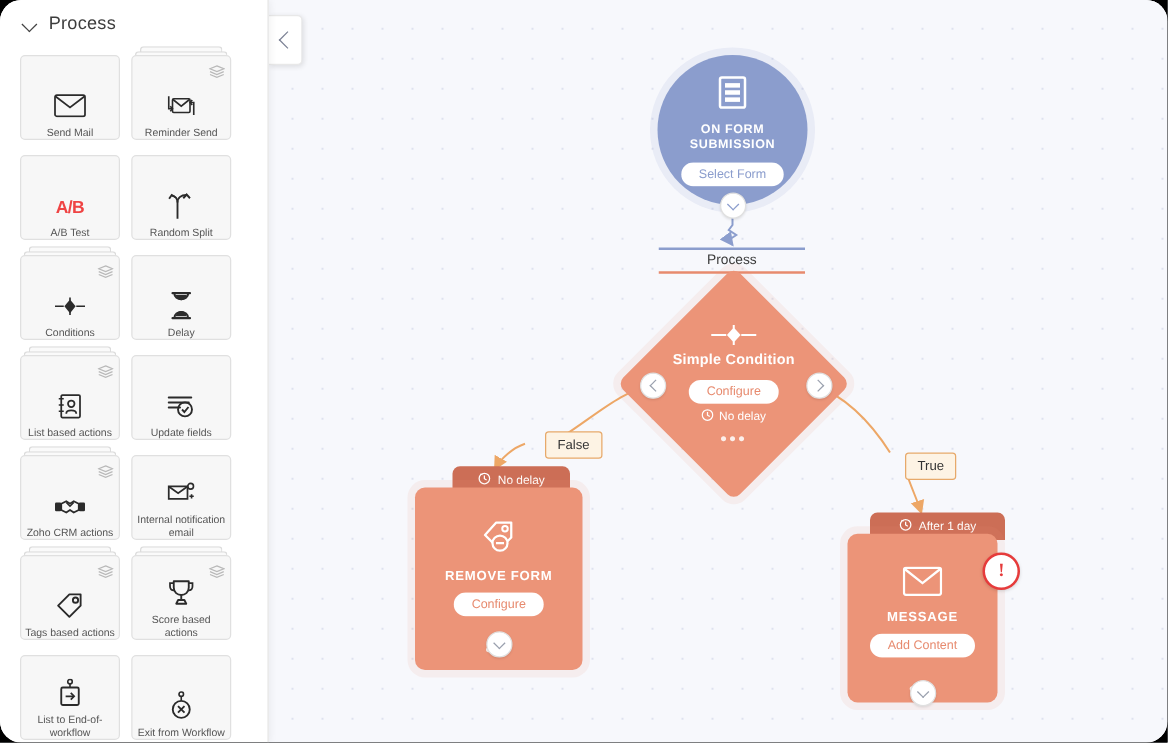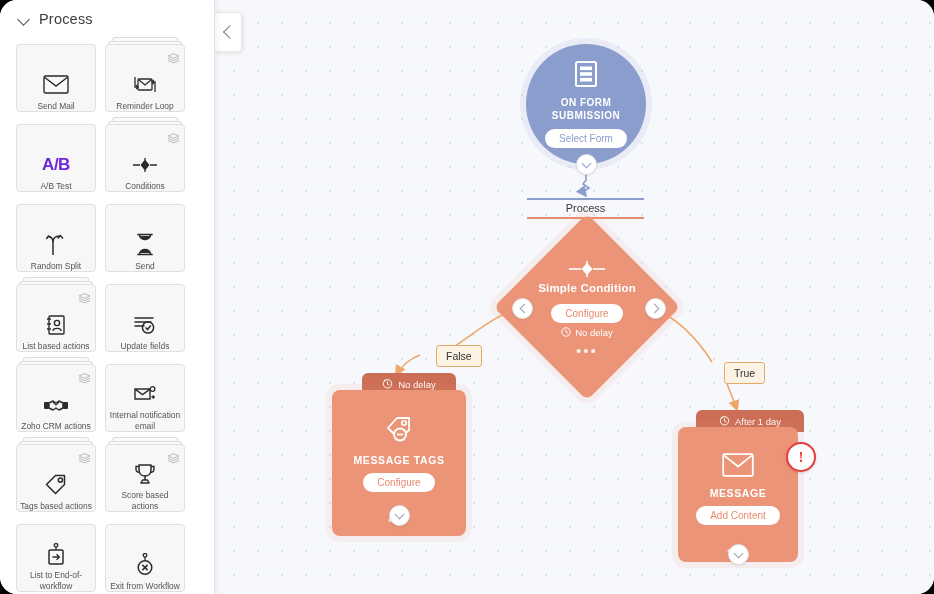--- a/index.html
+++ b/index.html
@@ -84,21 +84,21 @@
   .card-ic svg { display: block; }
   .card-lbl {
     font-size: 8.4px; color: #555;
     text-align: center; line-height: 1.25;
     padding: 0 3px;
   }
   .layers {
     position: absolute; right: 4px; top: 5px;
     width: 13px; height: 11px; color: #b9b9b9;
   }
-  .ab-text { font-size: 17px; font-weight: bold; color: #6d28d9; letter-spacing: -.5px; }
+  .ab-text { font-size: 14px; font-weight: bold; color: #ef4444; letter-spacing: -.5px; }
 
   
   #canvas {
     position: absolute; left: 215px; top: 0;
     width: 719px; height: 594px;
     background-color: #f7f8fc;
     background-image: radial-gradient(circle, #dfe2ef 1.1px, transparent 1.2px);
     background-size: 24px 24px;
     background-position: 7px 11px;
     overflow: hidden;
@@ -298,28 +298,42 @@
           <span class="card-ic">
             <svg width="24" height="22" viewBox="0 0 24 22">
                 <rect x="5" y="5" width="14" height="11" rx="1" fill="none" stroke="currentColor" stroke-width="1.3"></rect>
                 <path d="M5.4 5.6 L12 11 L18.6 5.6" fill="none" stroke="currentColor" stroke-width="1.3"></path>
                 <path d="M2 3 V13 h3" fill="none" stroke="currentColor" stroke-width="1.3"></path>
                 <path d="M3.2 11 L5 13 L3.2 15" fill="none" stroke="currentColor" stroke-width="1.3"></path>
                 <path d="M22 18 V8 h-3" fill="none" stroke="currentColor" stroke-width="1.3"></path>
                 <path d="M20.8 10 L19 8 L20.8 6" fill="none" stroke="currentColor" stroke-width="1.3"></path>
               </svg>
           </span>
-          <span class="card-lbl">Reminder Loop</span>
+          <span class="card-lbl">Reminder Send</span>
         </div>
       </div>
 
       <div class="card-wrap">
         <div class="card">
           <span class="card-ic ab-text">A/B</span>
           <span class="card-lbl">A/B Test</span>
+        </div>
+      </div>
+
+      <div class="card-wrap">
+        <div class="card">
+          <span class="card-ic">
+            <svg width="22" height="23" viewBox="0 0 22 23">
+                <path d="M8 22 V9 C8 5 11 3 15 3" fill="none" stroke="currentColor" stroke-width="1.5"></path>
+                <path d="M12.6 5.6 L15.3 2.6 L18 5.6" fill="none" stroke="currentColor" stroke-width="1.5"></path>
+                <path d="M8 9 C8 6 6 4 3.5 3.5" fill="none" stroke="currentColor" stroke-width="1.5"></path>
+                <path d="M1.3 6 L3.4 3 L6.2 4.6" fill="none" stroke="currentColor" stroke-width="1.5"></path>
+              </svg>
+          </span>
+          <span class="card-lbl">Random Split</span>
         </div>
       </div>
 
       <div class="card-wrap">
         <div class="stack-l1"></div>
         <div class="stack-l2"></div>
         <div class="card">
           <span class="layers">
             <svg width="13" height="11" viewBox="0 0 13 11">
                 <path d="M6.5 .7 L12 3 L6.5 5.3 L1 3 Z" fill="none" stroke="currentColor" stroke-width="1"></path>
@@ -336,43 +350,29 @@
                 <path d="M13 12.5 V15" stroke="currentColor" stroke-width="1.3"></path>
               </svg>
           </span>
           <span class="card-lbl">Conditions</span>
         </div>
       </div>
 
       <div class="card-wrap">
         <div class="card">
           <span class="card-ic">
-            <svg width="22" height="23" viewBox="0 0 22 23">
-                <path d="M8 22 V9 C8 5 11 3 15 3" fill="none" stroke="currentColor" stroke-width="1.5"></path>
-                <path d="M12.6 5.6 L15.3 2.6 L18 5.6" fill="none" stroke="currentColor" stroke-width="1.5"></path>
-                <path d="M8 9 C8 6 6 4 3.5 3.5" fill="none" stroke="currentColor" stroke-width="1.5"></path>
-                <path d="M1.3 6 L3.4 3 L6.2 4.6" fill="none" stroke="currentColor" stroke-width="1.5"></path>
-              </svg>
-          </span>
-          <span class="card-lbl">Random Split</span>
-        </div>
-      </div>
-
-      <div class="card-wrap">
-        <div class="card">
-          <span class="card-ic">
             <svg width="20" height="23" viewBox="0 0 20 23">
                 <path d="M3 1.5 H17 M3 21.5 H17" stroke="currentColor" stroke-width="1.7" stroke-linecap="round"></path>
                 <path d="M4.5 1.5 C4.5 8 15.5 8 15.5 1.5" fill="none" stroke="currentColor" stroke-width="1.7"></path>
                 <path d="M4.5 21.5 C4.5 15 15.5 15 15.5 21.5" fill="none" stroke="currentColor" stroke-width="1.7"></path>
                 <path d="M5.5 3 C6.5 8.5 13.5 8.5 14.5 3 Z" fill="currentColor"></path>
                 <path d="M5.5 20 C6.5 14.5 13.5 14.5 14.5 20 Z" fill="currentColor"></path>
               </svg>
           </span>
-          <span class="card-lbl">Send</span>
+          <span class="card-lbl">Delay</span>
         </div>
       </div>
 
       <div class="card-wrap">
         <div class="stack-l1"></div>
         <div class="stack-l2"></div>
         <div class="card">
           <span class="layers">
             <svg width="13" height="11" viewBox="0 0 13 11">
                 <path d="M6.5 .7 L12 3 L6.5 5.3 L1 3 Z" fill="none" stroke="currentColor" stroke-width="1"></path>
@@ -619,21 +619,21 @@
       </div>
       <div class="act-body">
         <span class="act-ic">
           <svg width="30" height="28" viewBox="0 0 30 28">
               <path d="M13 2 H25 V14 L15.5 23.5 L4 12 Z" fill="none" stroke="#fff" stroke-width="1.8" stroke-linejoin="round"></path>
               <circle cx="20" cy="7" r="2.2" fill="none" stroke="#fff" stroke-width="1.6"></circle>
               <circle cx="16" cy="18.5" r="6" fill="#ec9478" stroke="#fff" stroke-width="1.8"></circle>
               <path d="M12.8 18.5 H19.2" stroke="#fff" stroke-width="1.8"></path>
             </svg>
         </span>
-        <div class="act-name">MESSAGE TAGS</div>
+        <div class="act-name">REMOVE FORM</div>
         <div class="pill salmon" style="margin-top:7px">Configure</div>
         <div class="ellipsis" style="margin-top:24px">•••</div>
       </div>
     </div>
     <div class="dot-btn" style="left:174px; top:505px;">
       <span class="cd grey"></span>
     </div>
 
     <div class="act-node" id="node-message">
       <div class="act-tab">

